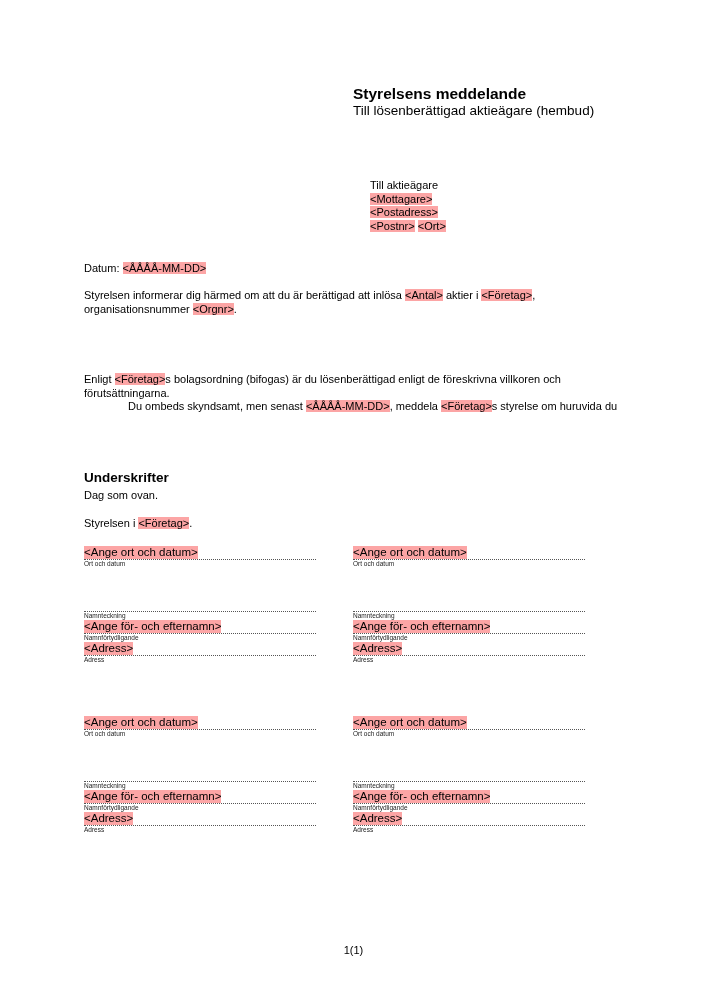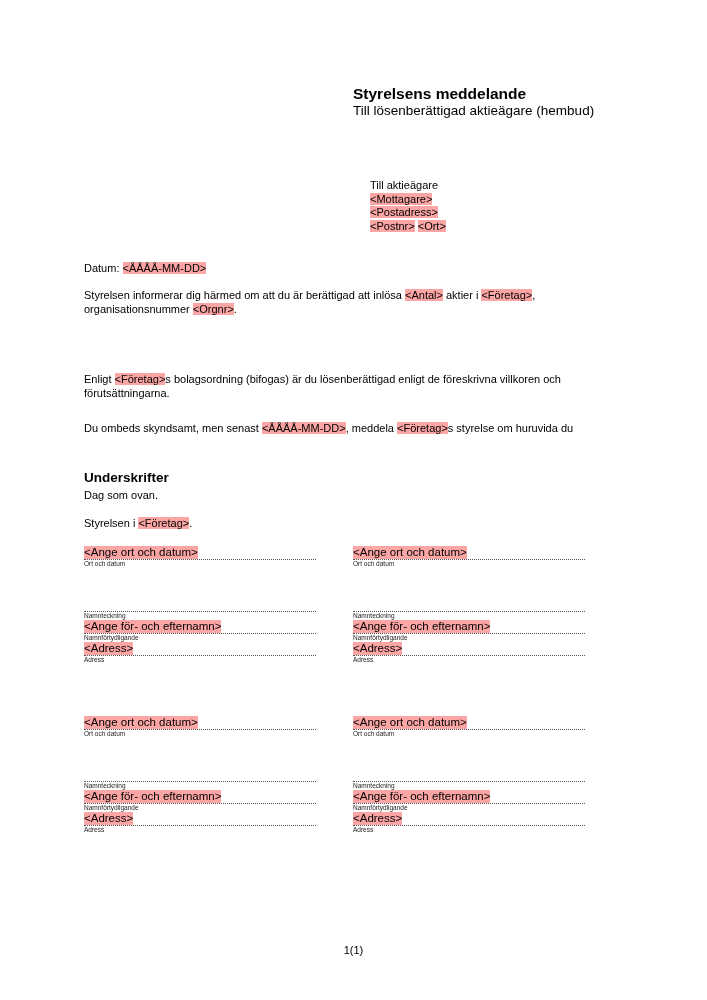--- a/index.html
+++ b/index.html
@@ -43,21 +43,21 @@
 </div>
 
 <div class="abs body-text" style="top:332px;">
 </div>
 
 <div class="abs body-text" style="top:373px;">
   <div><span>Enligt </span><span class="hl">&lt;Företag&gt;</span><span>s bolagsordning (bifogas) är du lösenberättigad enligt de föreskrivna villkoren och</span></div>
   <div>förutsättningarna.</div>
 </div>
 
-<div class="abs body-text" style="top:422px;">
+<div class="abs body-text" style="top:400px;margin-left:44px;">
   <div><span>Du ombeds skyndsamt, men senast </span><span class="hl">&lt;ÅÅÅÅ-MM-DD&gt;</span><span>, meddela </span><span class="hl">&lt;Företag&gt;</span><span>s styrelse om huruvida du</span></div>
 </div>
 
 <div class="abs h2">Underskrifter</div>
 <div class="abs body-text" style="top:489px;">Dag som ovan.</div>
 <div class="abs body-text" style="top:517px;">
   <span>Styrelsen i </span><span class="hl">&lt;Företag&gt;</span><span>.</span>
 </div>
 
 <div class="sig-col" style="left:84px; top:547px;">

